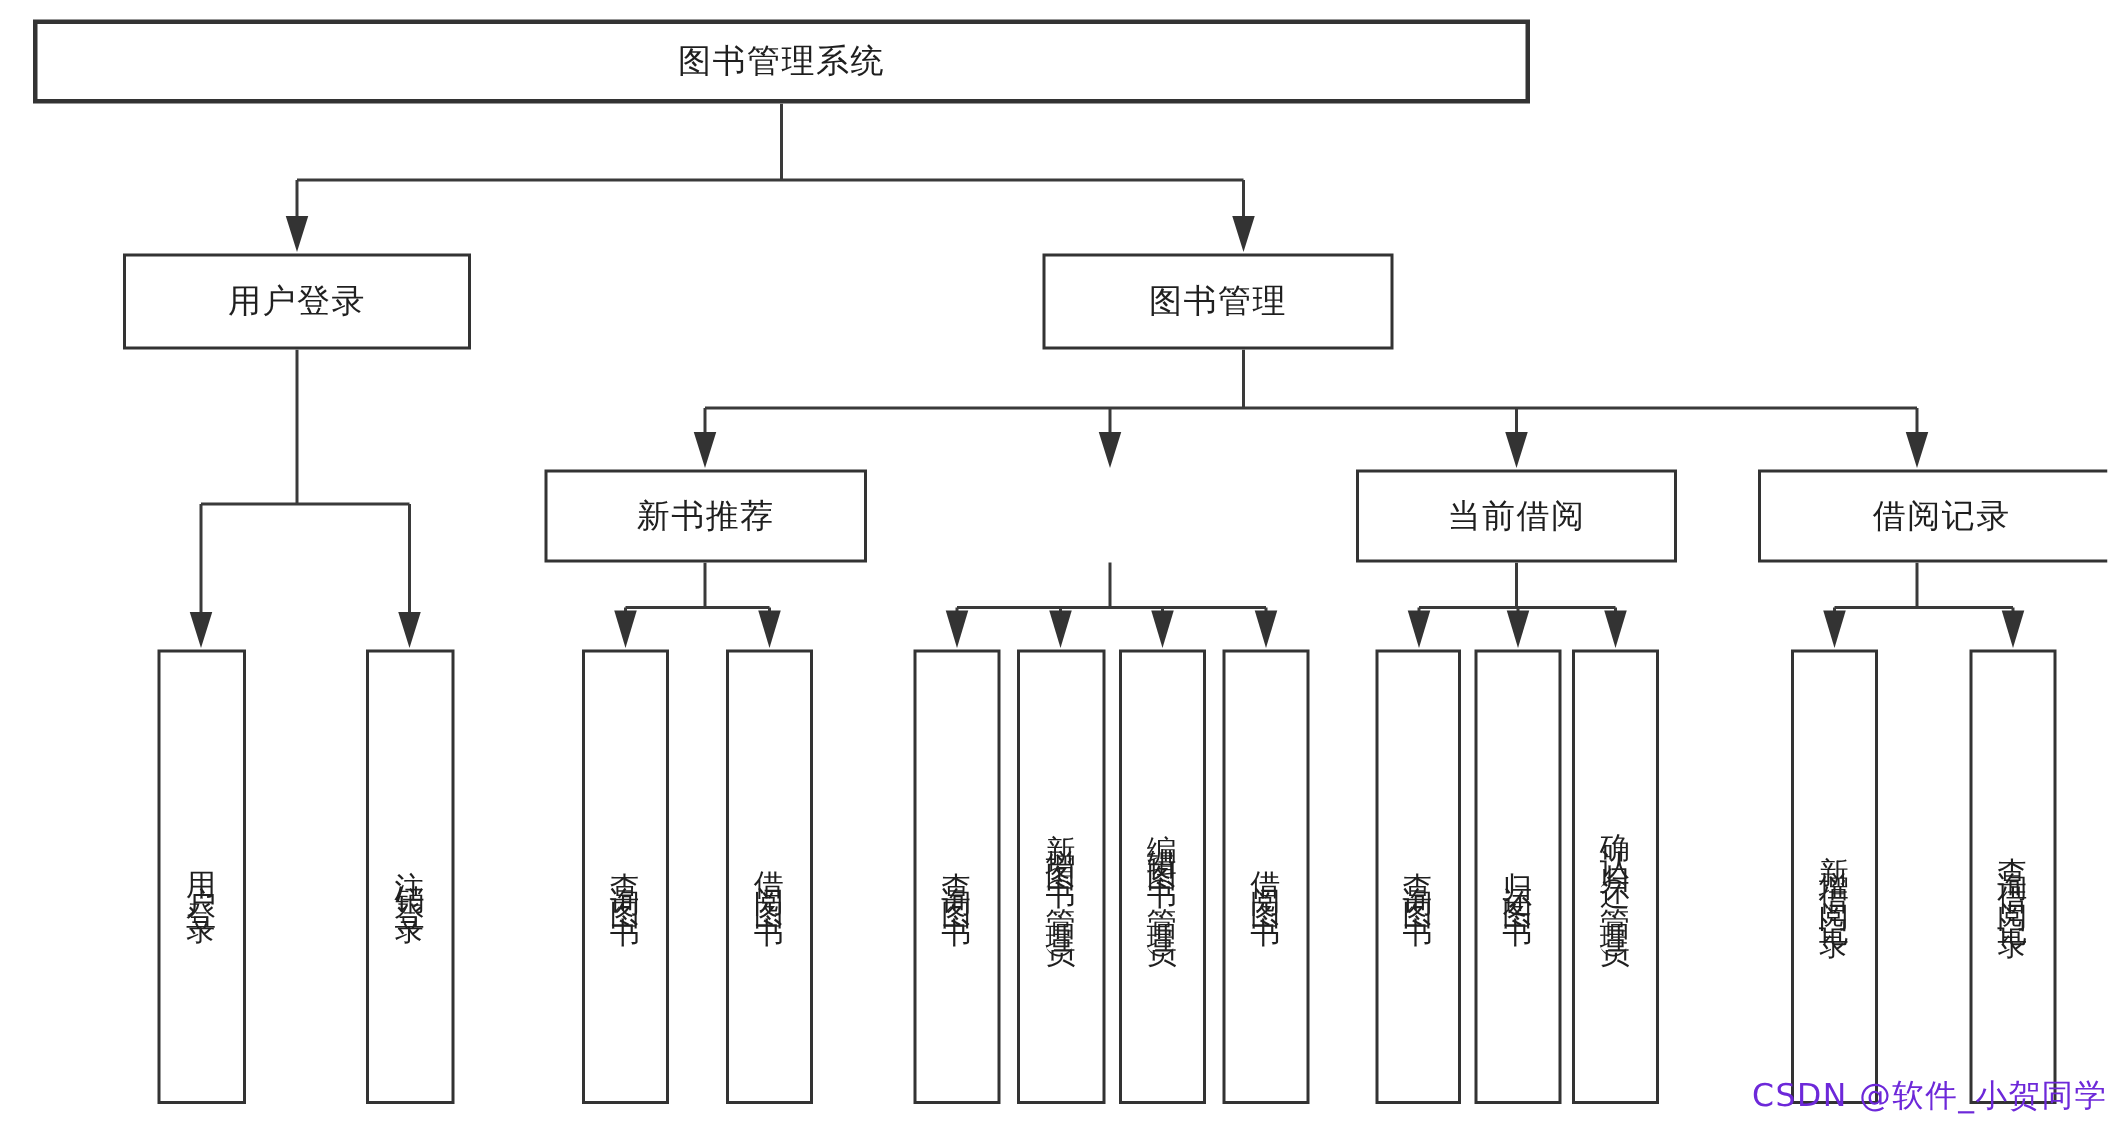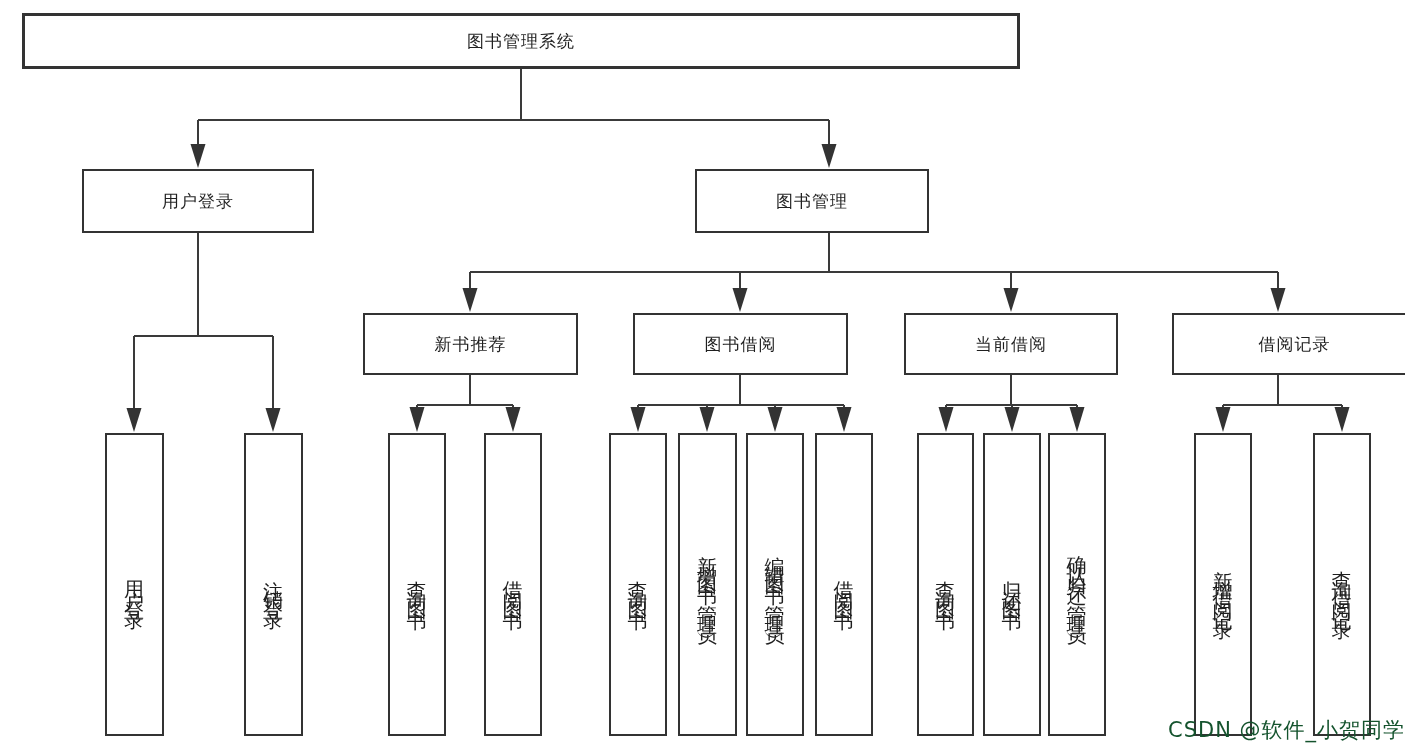--- a/index.html
+++ b/index.html
@@ -22,21 +22,21 @@
     pointer-events: none;
   }
   .node {
     position: absolute;
     box-sizing: border-box;
     background: #ffffff;
     border: 2px solid #333333;
     display: flex;
     align-items: center;
     justify-content: center;
-    font-size: 17px;
+    font-size: 22px;
     color: #1f1f1f;
     letter-spacing: 1px;
     white-space: nowrap;
   }
   .node.root {
     border-width: 3px;
   }
   .leaf {
     position: absolute;
     box-sizing: border-box;
@@ -55,21 +55,21 @@
     letter-spacing: 10px;
     line-height: 1;
     color: #1f1f1f;
     white-space: nowrap;
   }
   .watermark {
     position: absolute;
     left: 1168px;
     top: 716px;
     font-size: 21px;
-    color: #14532d;
+    color: #6d28d9;
     letter-spacing: 1px;
     white-space: nowrap;
   }
 </style>
 </head>
 <body>
 
 <div class="canvas">
 
   <svg class="connectors" width="1405" height="747" viewBox="0 0 1405 747">
@@ -160,21 +160,20 @@
       <polygon points="1334.5,407 1349.5,407 1342,432"></polygon>
     </g>
   </svg>
 
   <div class="node root" style="left:22px; top:13px; width:998px; height:56px;">图书管理系统</div>
 
   <div class="node" style="left:82px; top:169px; width:232px; height:64px;">用户登录</div>
   <div class="node" style="left:695px; top:169px; width:234px; height:64px;">图书管理</div>
 
   <div class="node" style="left:363px; top:313px; width:215px; height:62px;text-align:right;">新书推荐</div>
-  <div class="node" style="left:633px; top:313px; width:215px; height:62px;">图书借阅</div>
   <div class="node" style="left:904px; top:313px; width:214px; height:62px;">当前借阅</div>
   <div class="node" style="left:1172px; top:313px; width:245px; height:62px;">借阅记录</div>
 
   <div class="leaf" style="left:105px; width:59px;">
     <span class="vtext">用户登录</span>
   </div>
   <div class="leaf" style="left:244px; width:59px;">
     <span class="vtext">注销登录</span>
   </div>
   <div class="leaf" style="left:388px; width:58px;">

